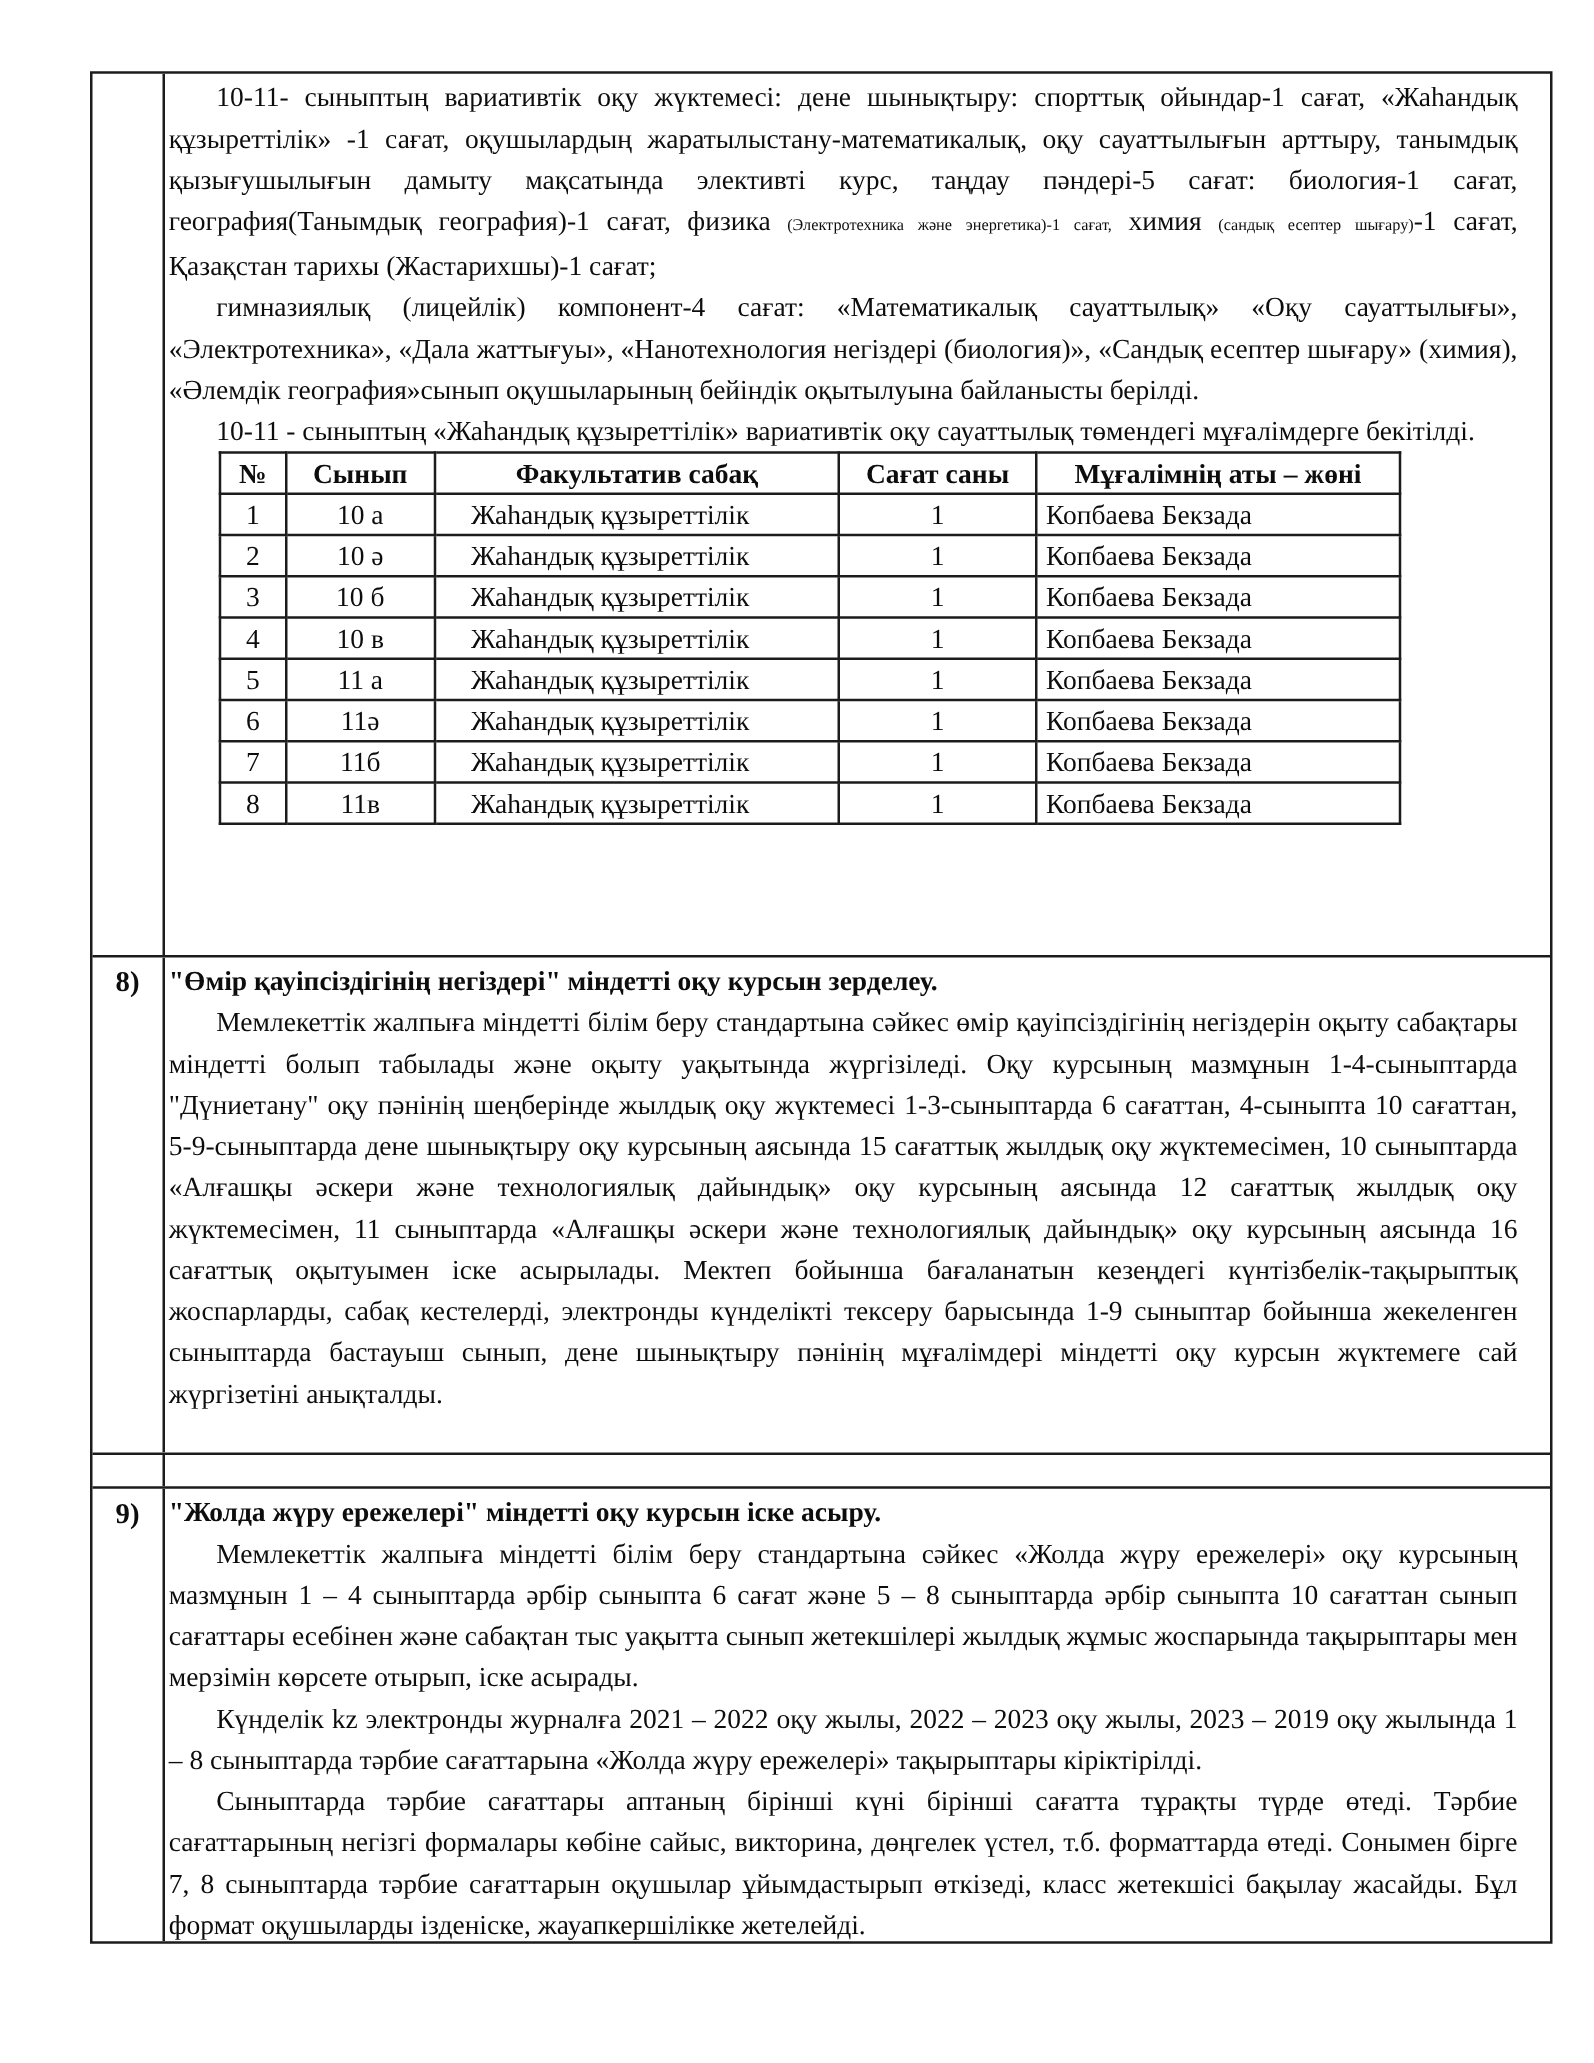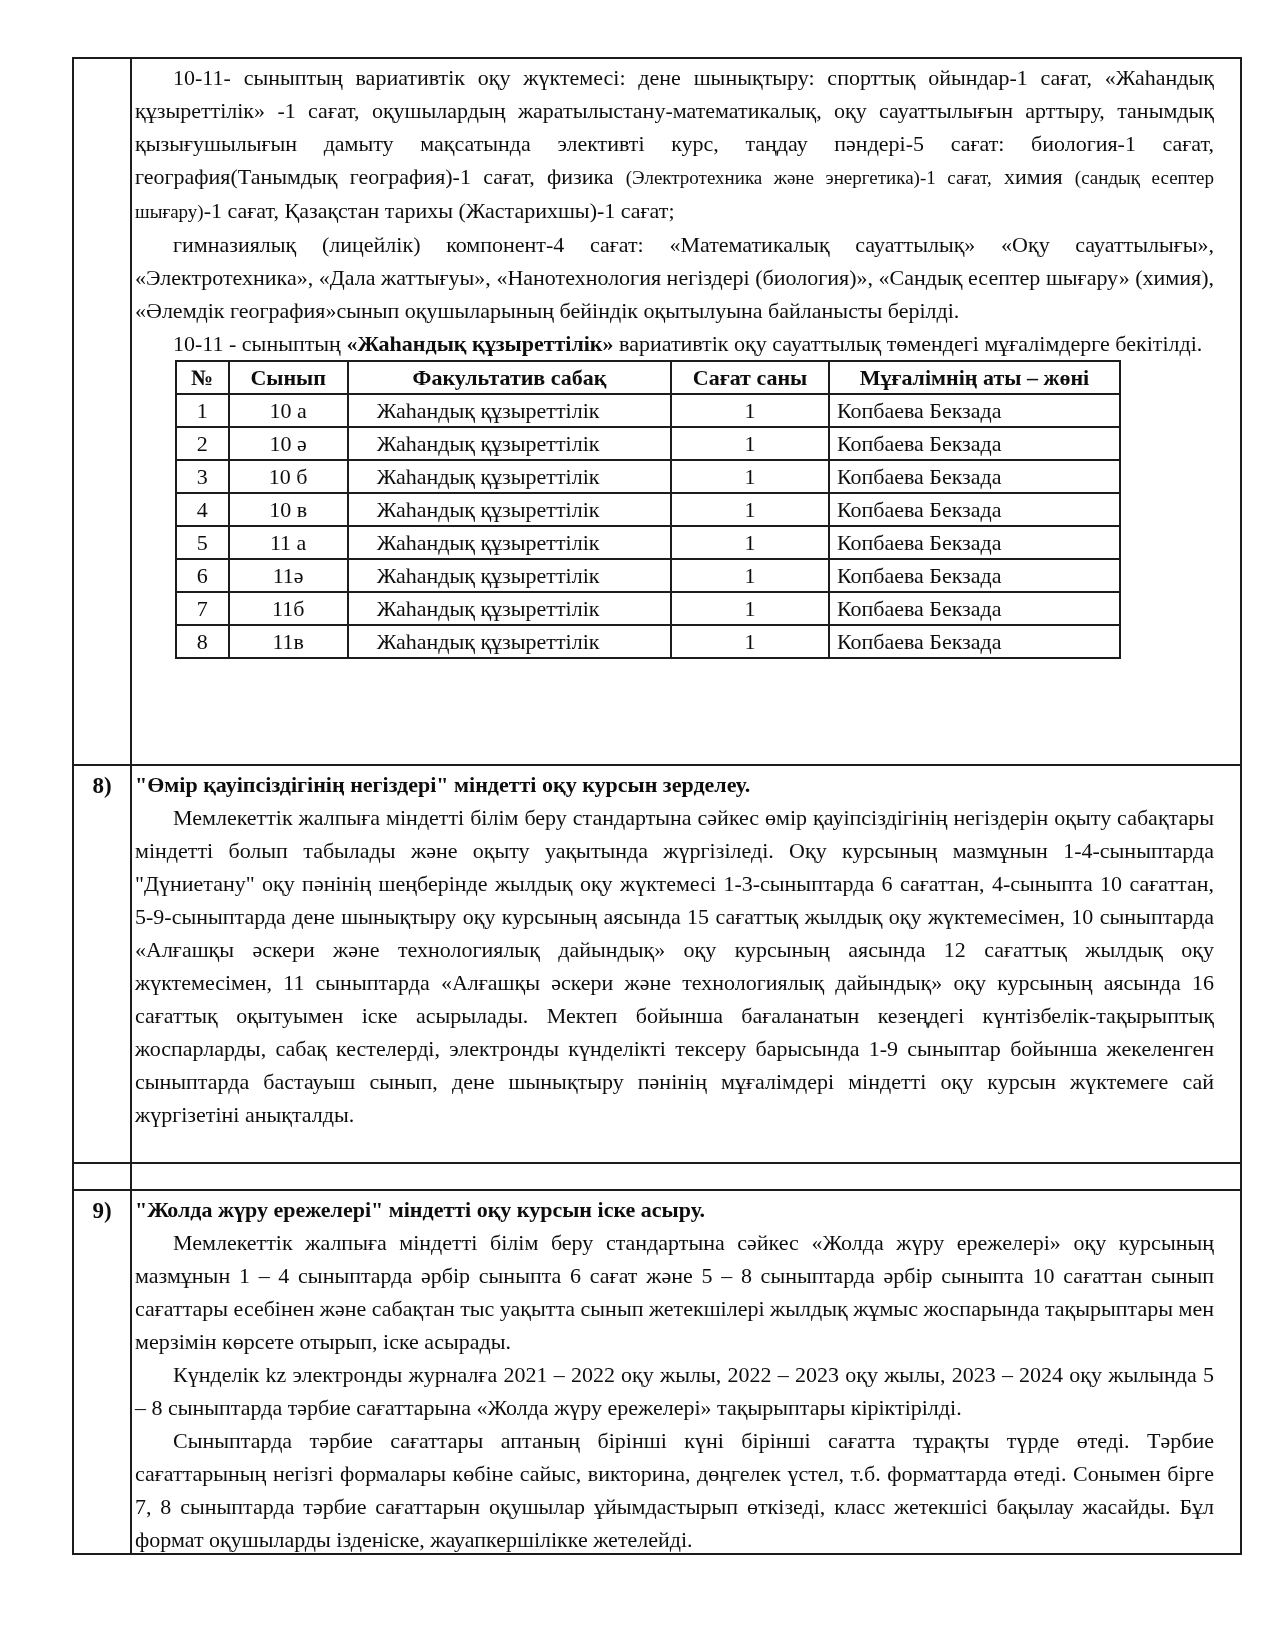--- a/index.html
+++ b/index.html
@@ -25,22 +25,22 @@
     text-align:center;padding-top:3px;
   }
   .ocell{
     flex:1;min-width:0;box-sizing:border-box;
     padding:2px 26px 0 3px;
     font-size:22px;line-height:33px;
     text-align:justify;overflow:hidden;
   }
   .para{margin:0;text-indent:38px;}
   .sec-title{margin:0;font-weight:bold;text-indent:0;}
-  .b{font-weight:bold;}
-  .sm{font-size:19px;margin-top:39px;}
+  .b{font-weight:normal;}
+  .sm{font-size:13px;margin-top:39px;}
 
   .ftable{
     border-collapse:collapse;table-layout:fixed;
     margin-left:40px;margin-top:0;width:946px;
     background:#ffffff;
   }
   .ftable th,.ftable td{
     border:2px solid #1c1c1c;
     height:31px;line-height:30px;
     font-size:22px;padding:0 4px;
@@ -172,21 +172,21 @@
       <div class="olabel"></div>
       <div class="ocell"></div>
     </div>
 
     <div class="orow r4 bt">
       <div class="olabel">9)</div>
       <div class="ocell">
         <p class="sec-title">"Жолда жүру ережелері" міндетті оқу курсын іске асыру.</p>
         <div>
             <p class="para"><span>Мемлекеттік жалпыға міндетті білім беру стандартына сәйкес «Жолда жүру ережелері» оқу курсының мазмұнын 1 – 4 сыныптарда әрбір сыныпта 6 сағат және 5 – 8 сыныптарда әрбір сыныпта 10 сағаттан сынып сағаттары есебінен және сабақтан тыс уақытта сынып жетекшілері жылдық жұмыс жоспарында тақырыптары мен мерзімін көрсете отырып, іске асырады.</span></p>
-            <p class="para"><span>Күнделік kz электронды журналға 2021 – 2022 оқу жылы, 2022 – 2023 оқу жылы, 2023 – 2024 оқу жылында 5 – 8 сыныптарда тәрбие сағаттарына «Жолда жүру ережелері» тақырыптары кіріктірілді.</span></p>
+            <p class="para"><span>Күнделік kz электронды журналға 2021 – 2022 оқу жылы, 2022 – 2023 оқу жылы, 2023 – 2019 оқу жылында 1 – 8 сыныптарда тәрбие сағаттарына «Жолда жүру ережелері» тақырыптары кіріктірілді.</span></p>
             <p class="para"><span>Сыныптарда тәрбие сағаттары аптаның бірінші күні бірінші сағатта тұрақты түрде өтеді. Тәрбие сағаттарының негізгі формалары көбіне сайыс, викторина, дөңгелек үстел, т.б. форматтарда өтеді. Сонымен бірге 7, 8 сыныптарда тәрбие сағаттарын оқушылар ұйымдастырып өткізеді, класс жетекшісі бақылау жасайды. Бұл формат оқушыларды ізденіске, жауапкершілікке жетелейді.</span></p>
           </div>
       </div>
     </div>
 
   </div>
 
 
 </div>
 

